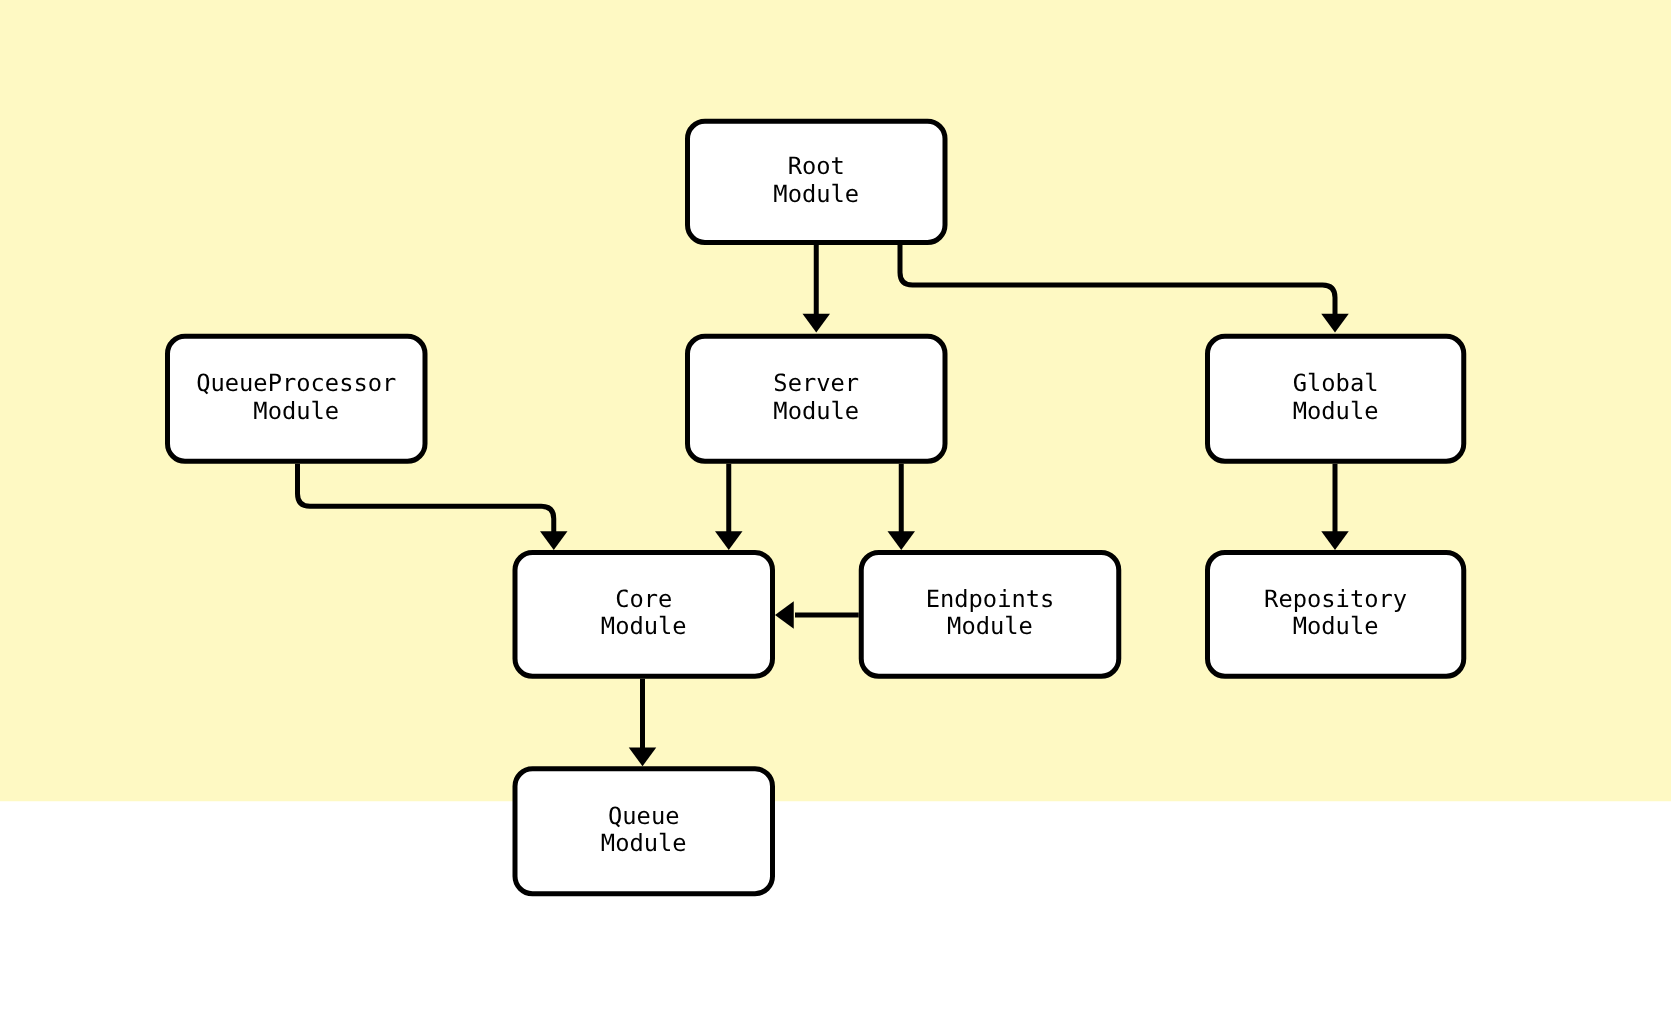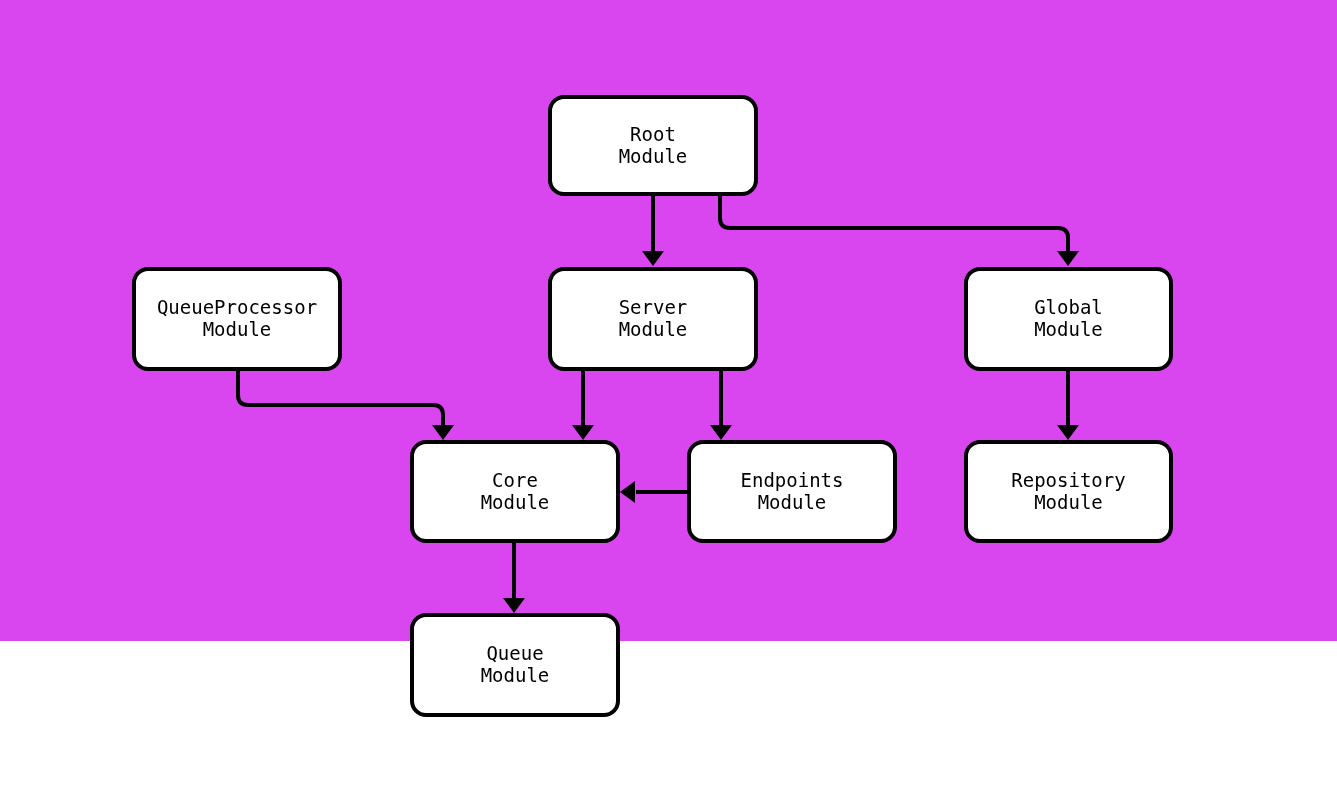--- a/index.html
+++ b/index.html
@@ -10,21 +10,21 @@
   body {
     width: 1337px;
     height: 809px;
     overflow: hidden;
     font-family: "DejaVu Sans Mono", monospace;
   }
   #diagram-root {
     position: relative;
     width: 1337px;
     height: 641px;
-    background: #d946ef;
+    background: #fef9c3;
   }
   svg#diagram-canvas {
     position: absolute;
     left: 0;
     top: 0;
     width: 1337px;
     height: 809px;
     display: block;
   }
   .node-rect {

